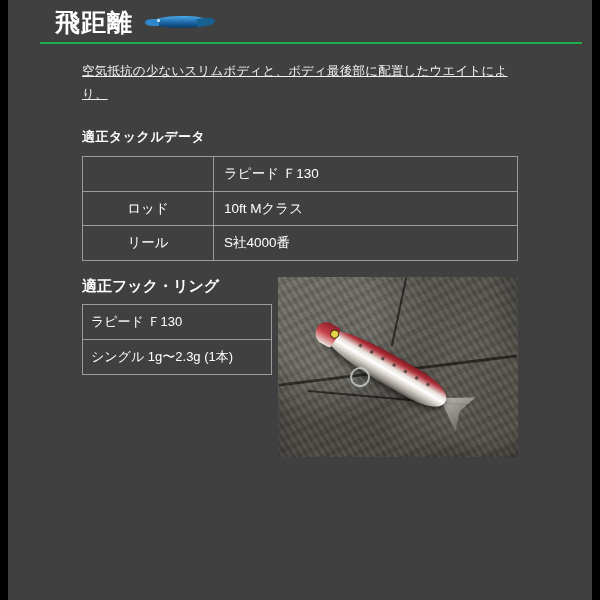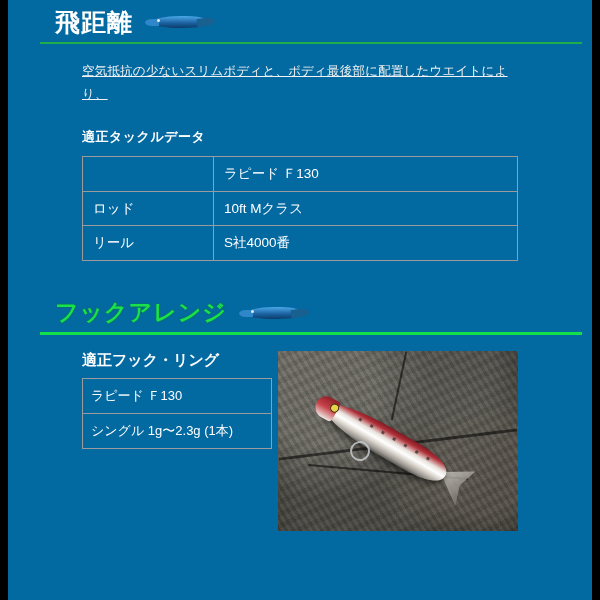--- a/index.html
+++ b/index.html
@@ -11,21 +11,21 @@
     width: 600px;
     height: 600px;
     overflow: hidden;
     font-family: "Liberation Sans", sans-serif;
     color: #ffffff;
   }
   .page {
     position: relative;
     width: 600px;
     height: 600px;
-    background: #0369a1;
+    background: #404040;
     box-sizing: border-box;
   }
 
   
   .section-head {
     position: relative;
     display: flex;
     align-items: center;
     padding-left: 55px;
     height: 44px;
@@ -137,20 +137,21 @@
   }
   .spec-table td {
     border: 1px solid #9b9b9b;
     padding: 7px 10px;
     color: #ffffff;
     vertical-align: middle;
     line-height: 1.45;
   }
   .spec-table td.label {
     width: 110px;
+    text-align: center;
   }
   .spec-table td.value {
     width: auto;
   }
   .spec-table tr.head td {
     font-size: 13.5px;
   }
 
   
   .hook-wrap {
@@ -329,30 +330,20 @@
         <td class="label">ロッド</td>
         <td class="value">10ft Mクラス</td>
       </tr>
       <tr>
         <td class="label">リール</td>
         <td class="value">S社4000番</td>
       </tr>
     </tbody>
   </table>
 
-  <div class="section-head green small" style="margin-top:30px;">
-    <span class="title">フックアレンジ</span>
-    <span class="lure-mark">
-      <span class="body"></span>
-      <span class="nose"></span>
-      <span class="tail"></span>
-      <span class="dot"></span>
-    </span>
-    <span class="head-rule bright"></span>
-  </div>
 
   <div class="hook-wrap">
     <div class="hook-sub">適正フック・リング</div>
 
     <table class="hook-table">
       <tbody>
         <tr>
           <td>ラピード Ｆ130</td>
         </tr>
         <tr>

